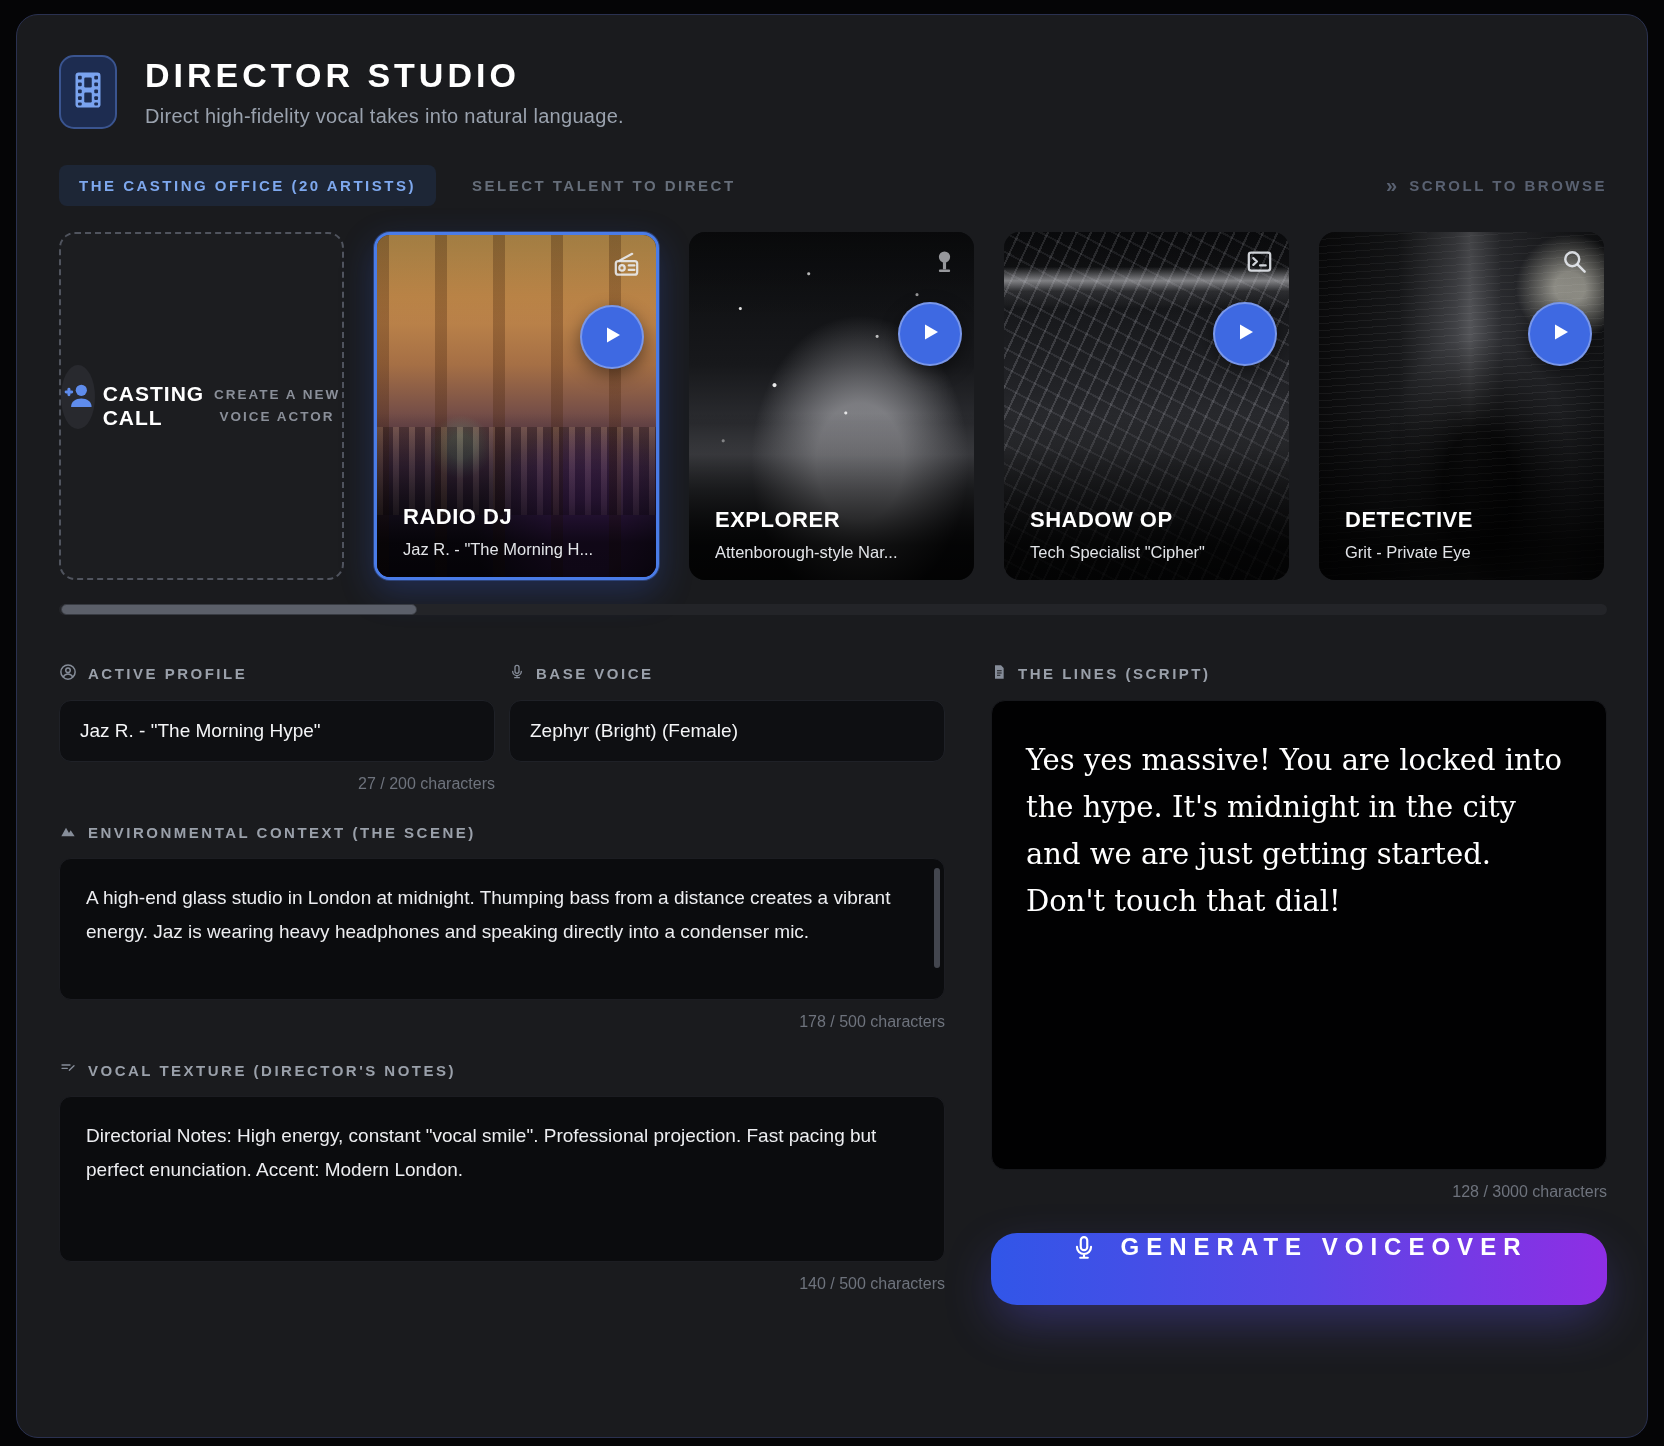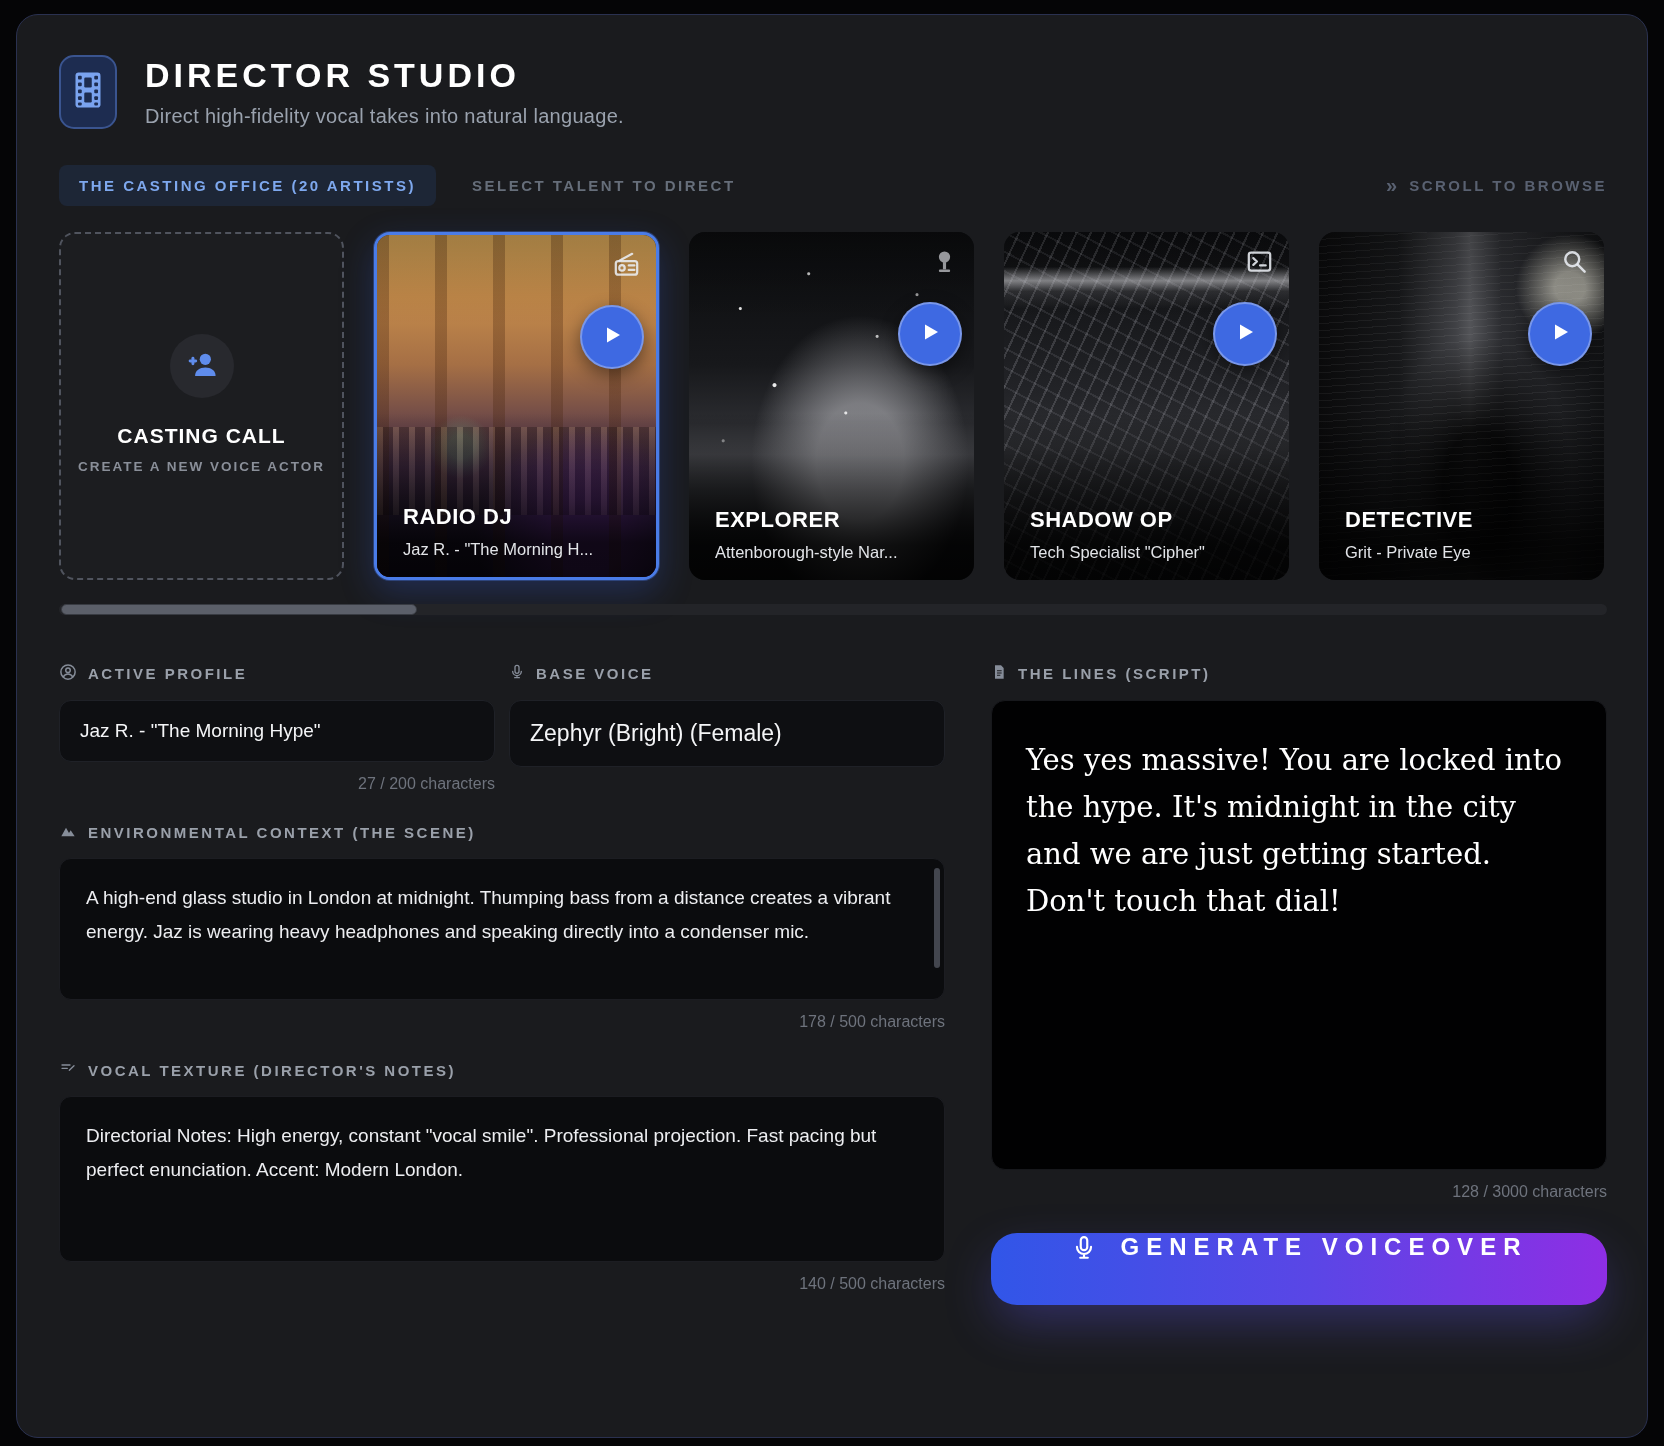--- a/index.html
+++ b/index.html
@@ -33,21 +33,21 @@
   .scroll-hint .glyph{ font-size:20px; letter-spacing:0; }
 
   
   .cards-row{ margin-top:26px; display:flex; gap:30px; }
   .card{
     width:285px; height:348px; border-radius:16px; position:relative;
     overflow:hidden; background:#101114; flex:0 0 auto; cursor:pointer;
   }
   .card-casting{
     border:2px dashed #50545e; background:#1c1d20;
-    display:flex; flex-direction:column; align-items:center; justify-content:center; gap:8px;
+    display:flex; align-items:center; justify-content:center; gap:8px;
   }
   .casting-circle{ width:64px; height:64px; border-radius:50%; background:#28292e; display:flex; align-items:center; justify-content:center; margin-bottom:18px; }
   .casting-title{ color:#ffffff; font-size:21px; font-weight:800; letter-spacing:1px; }
   .casting-sub{ color:#8a8f99; font-size:13.5px; font-weight:800; letter-spacing:2px; text-align:center; line-height:1.6; }
 
   .card.selected{ border:3px solid #4a7ce8; box-shadow:0 0 0 1px rgba(74,124,232,.35), 0 12px 34px rgba(55,95,220,.28); }
 
   .card-art{ position:absolute; inset:0; }
   .art-radio{
     background:
@@ -113,21 +113,21 @@
   .field-label svg{ color:#868d99; flex:0 0 auto; }
 
   .fields-row{ display:grid; grid-template-columns:1fr 1fr; column-gap:14px; }
 
   .text-input{
     width:100%; background:#0e0f12; border:1px solid #1f2127; border-radius:12px;
     padding:19px 20px; font-size:19px; color:#f4f5f7; font-family:"Liberation Sans", sans-serif; outline:none;
   }
   .select-box{
     width:100%; background:#0e0f12; border:1px solid #1f2127; border-radius:12px;
-    padding:19px 20px; font-size:23px; color:#f4f5f7; cursor:pointer;
+    padding:19px 20px; font-size:19px; color:#f4f5f7; cursor:pointer;
   }
   .char-counter{ text-align:right; color:#6e737d; font-size:16px; margin-top:13px; }
 
   .block{ margin-top:30px; }
   .textarea-wrap{ position:relative; }
   textarea.box{
     width:100%; background:#0b0c0e; border:1px solid #1c1d22; border-radius:12px;
     padding:22px 26px; font-size:19px; line-height:34px; color:#edeef1;
     font-family:"Liberation Sans", sans-serif; resize:none; outline:none; overflow:hidden; display:block;
   }

